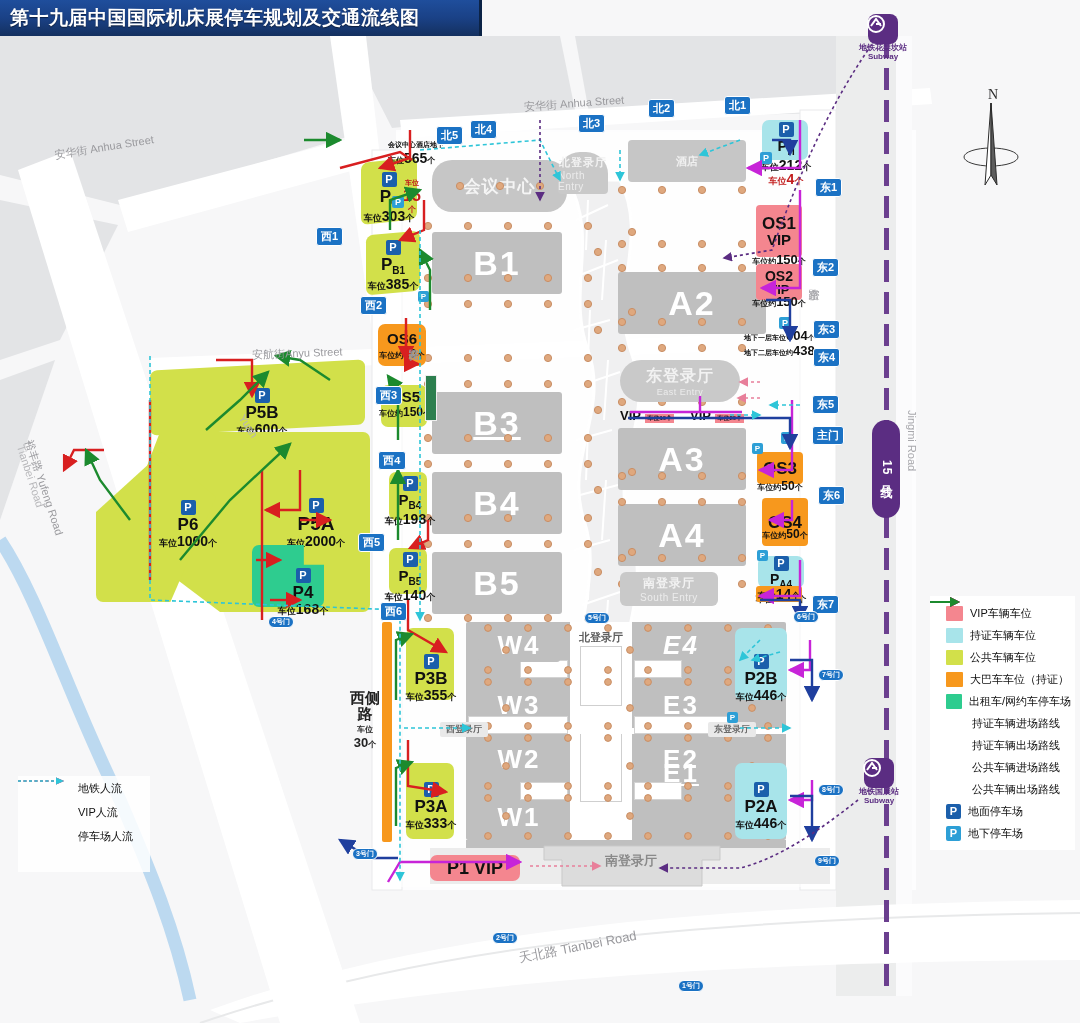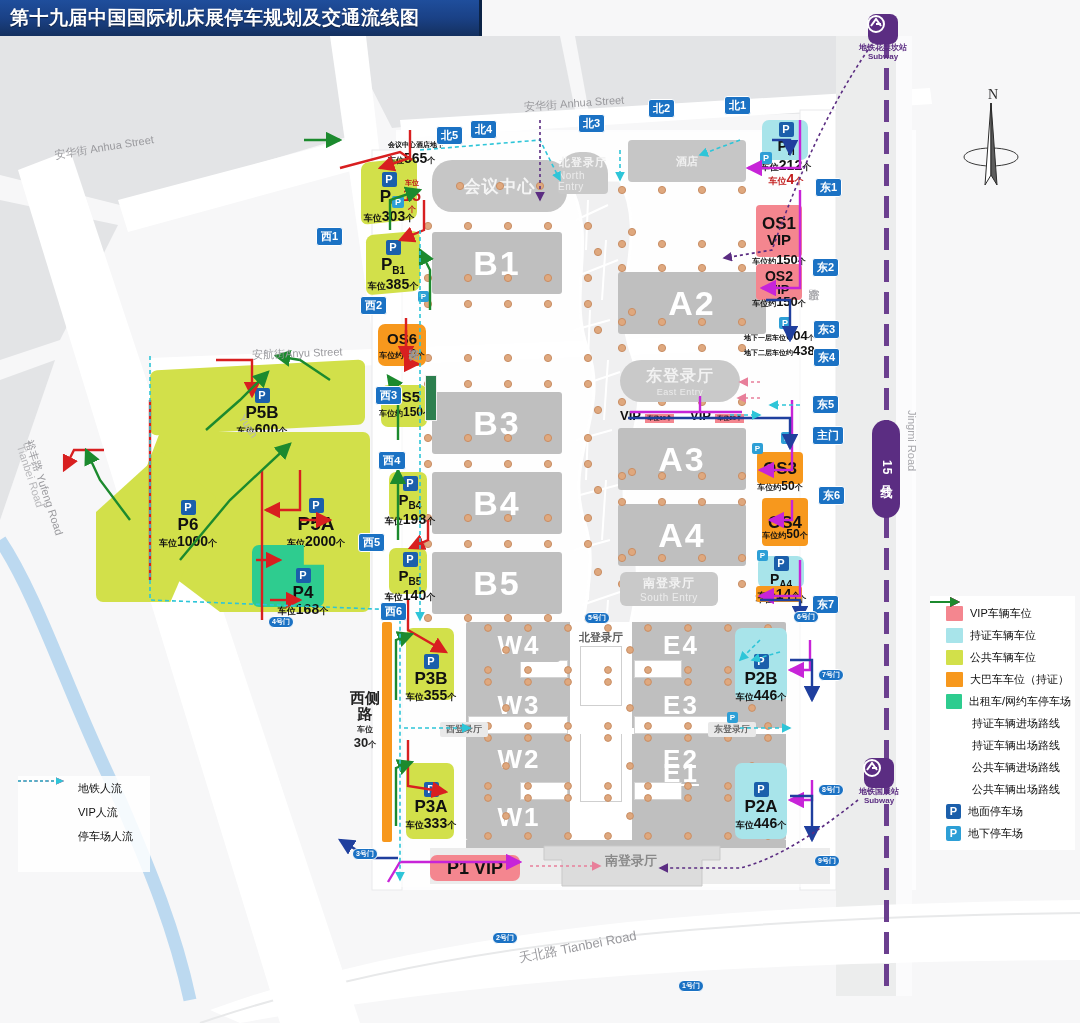--- a/index.html
+++ b/index.html
@@ -192,21 +192,21 @@
     <path d="M10,0 C42,60 8,110 30,170 C52,230 6,280 26,340 C46,400 10,450 28,510 L70,530 C52,460 96,420 72,350 C50,285 98,240 74,175 C50,110 92,60 62,0 Z" fill="#f0f0f1" stroke="#ffffff" stroke-width="3"></path>
     <g stroke="#ffffff" stroke-width="2" fill="none">
       <path d="M18,40 L50,25 M22,95 L60,80 M16,150 L52,140 M24,205 L62,192 M18,260 L54,250 M22,315 L60,305 M16,370 L52,360 M24,425 L62,412 M18,480 L54,470"></path>
       <path d="M30,20 L28,70 M48,60 L44,120 M32,130 L30,180 M50,180 L46,240 M30,250 L28,300 M48,300 L44,360 M32,370 L30,420 M50,420 L46,480"></path>
     </g>
   </svg>
 
   <div class="hall big" style="left:432px;top:232px;width:130px;height:62px;">
       <span>B1</span>
     </div>
-  <div class="hall big" style="left:432px;top:392px;width:130px;height:62px;">
+  <div class="hall big" style="left:432px;top:392px;width:130px;height:62px;text-decoration:underline;">
       <span>B3</span>
     </div>
   <div class="hall big" style="left:432px;top:472px;width:130px;height:62px;">
       <span>B4</span>
     </div>
   <div class="hall big" style="left:432px;top:552px;width:130px;height:62px;">
       <span>B5</span>
     </div>
 
   <div class="hall big" style="left:618px;top:272px;width:148px;height:62px;">
@@ -352,21 +352,21 @@
   <div class="hall mid" style="left:478px;top:688px;width:82px;height:34px;background:transparent;">
       <span>W3</span>
     </div>
   <div class="hall mid" style="left:478px;top:742px;width:82px;height:34px;background:transparent;">
       <span>W2</span>
     </div>
   <div class="hall mid" style="left:478px;top:800px;width:82px;height:34px;background:transparent;">
       <span>W1</span>
     </div>
 
-  <div class="hall mid" style="left:640px;top:628px;width:82px;height:34px;background:transparent;">
+  <div class="hall mid" style="left:640px;top:628px;width:82px;height:34px;background:transparent;font-style:italic;">
       <span>E4</span>
     </div>
   <div class="hall mid" style="left:640px;top:688px;width:82px;height:34px;background:transparent;">
       <span>E3</span>
     </div>
   <div class="hall mid" style="left:640px;top:742px;width:82px;height:34px;background:transparent;">
       <span>E2</span>
     </div>
   <div class="hall mid" style="left:640px;top:756px;width:82px;height:34px;background:transparent;text-decoration:underline;">
       <span>E1</span>

